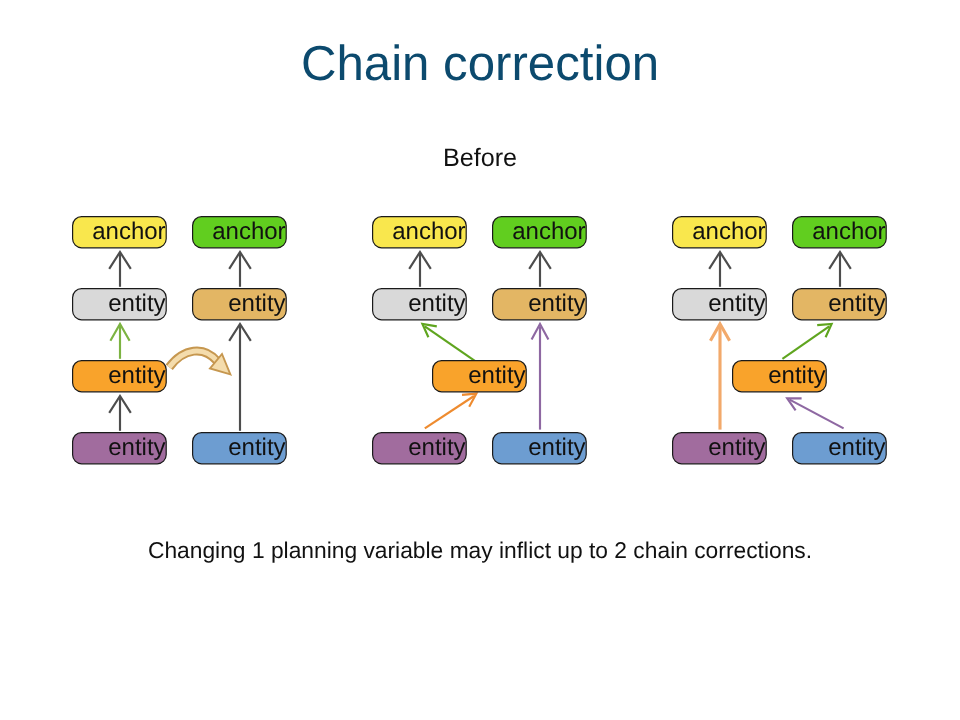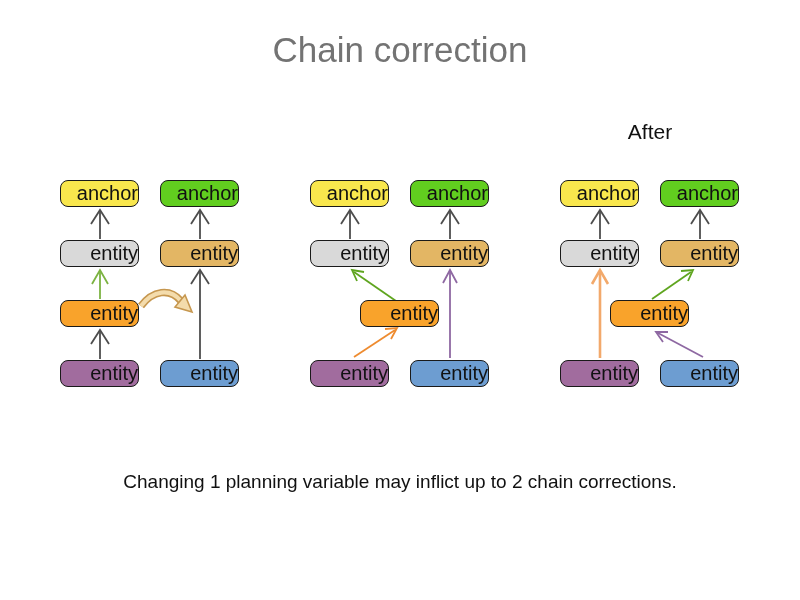--- a/index.html
+++ b/index.html
@@ -4,30 +4,30 @@
 <style>
   html,body{margin:0;padding:0;}
   body{
     width:800px;height:600px;background:#ffffff;
     font-family:"Liberation Sans","DejaVu Sans",sans-serif;
     position:relative;overflow:hidden;color:#111;
   }
   .stage{position:absolute;left:0;top:0;width:800px;height:600px;}
   .title{
     position:absolute;left:0;top:30px;width:800px;
-    text-align:center;font-size:35px;color:#737373;
+    text-align:center;font-size:41px;color:#0c4a6e;
   }
   .group-label{
     position:absolute;top:120px;width:200px;
     text-align:center;font-size:21px;color:#111;
   }
   .group-label.before{left:300px;}
   .group-label.after{left:550px;}
   .caption{
-    position:absolute;left:0;top:471px;width:800px;
+    position:absolute;left:0;top:449px;width:800px;
     text-align:center;font-size:19px;color:#111;
   }
   .box{
     position:absolute;width:77px;height:25px;
     border:1.5px solid #1a1a1a;border-radius:8px;
     text-align:right;line-height:25px;font-size:20px;color:#111;
   }
   .c-yellow{background:#f9e74d;}
   .c-green{background:#61ce1f;}
   .c-gray{background:#d9d9d9;}
@@ -36,21 +36,21 @@
   .c-purple{background:#a16c9e;}
   .c-blue{background:#6d9dd1;}
   svg.arrows{position:absolute;left:0;top:0;width:800px;height:600px;}
 </style>
 </head>
 <body>
 
 <div class="stage">
 
   <div class="title">Chain correction</div>
-  <div class="group-label after">After</div>
+  <div class="group-label before">Before</div>
 
   <svg class="arrows" viewBox="0 0 800 600">
 
     <g stroke="#4d4d4d" stroke-width="1.8" fill="none">
       <line x1="100" y1="359" x2="100" y2="331"></line>
         <polyline points="91,344 100,330 109,344"></polyline>
       <line x1="100" y1="239" x2="100" y2="211"></line>
         <polyline points="91,224 100,210 109,224"></polyline>
       <line x1="200" y1="359" x2="200" y2="271"></line>
         <polyline points="191,284 200,270 209,284"></polyline>

